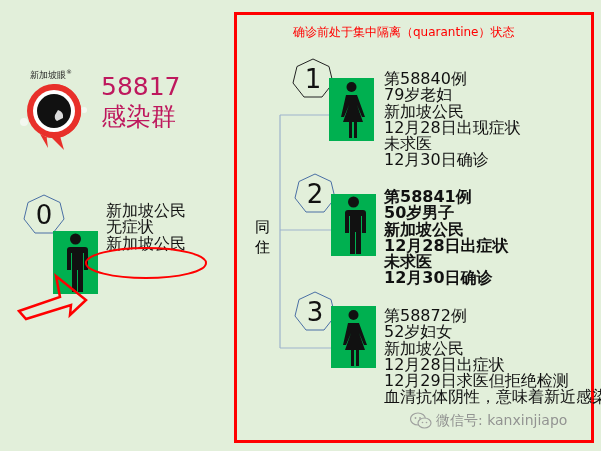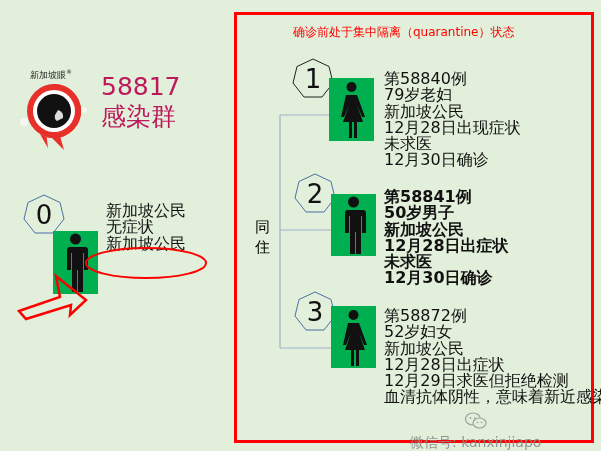--- a/index.html
+++ b/index.html
@@ -26,21 +26,21 @@
   
   .hex { width: 44px; height: 44px; }
   .hex-num { position: absolute; left: 0; top: 0; width: 44px; height: 44px; display: flex; align-items: center; justify-content: center; font-size: 26px; color: #111; }
 
   
   .frame { left: 234px; top: 12px; width: 360px; height: 431px; border: 3px solid #ff0000; }
   .frame-title { left: 265px; top: 24px; font-size: 12px; color: #ff0000; white-space: nowrap; margin-left: 28px; }
 
   .cohab-label { left: 252px; top: 208px; font-size: 15px; line-height: 20px; color: #000000; width: 18px; text-align: right; margin-top: 9px; }
 
-  .watermark { left: 410px; top: 412px; font-size: 14px; color: #8a8a8a; white-space: nowrap; display: flex; align-items: center; gap: 4px; opacity: 0.9; flex-direction: column; }
+  .watermark { left: 410px; top: 412px; font-size: 14px; color: #8a8a8a; white-space: nowrap; display: flex; align-items: center; gap: 4px; opacity: 0.9; }
 </style>
 </head>
 <body>
 
 <div class="abs logo-text">
   <span>新加坡眼</span><span class="logo-reg">®</span>
 </div>
 <svg class="abs" style="left:14px;top:80px;" width="80" height="70" viewBox="0 0 80 70">
   <g opacity="0.6">
     <circle cx="10" cy="42" r="4" fill="#fff"></circle>

